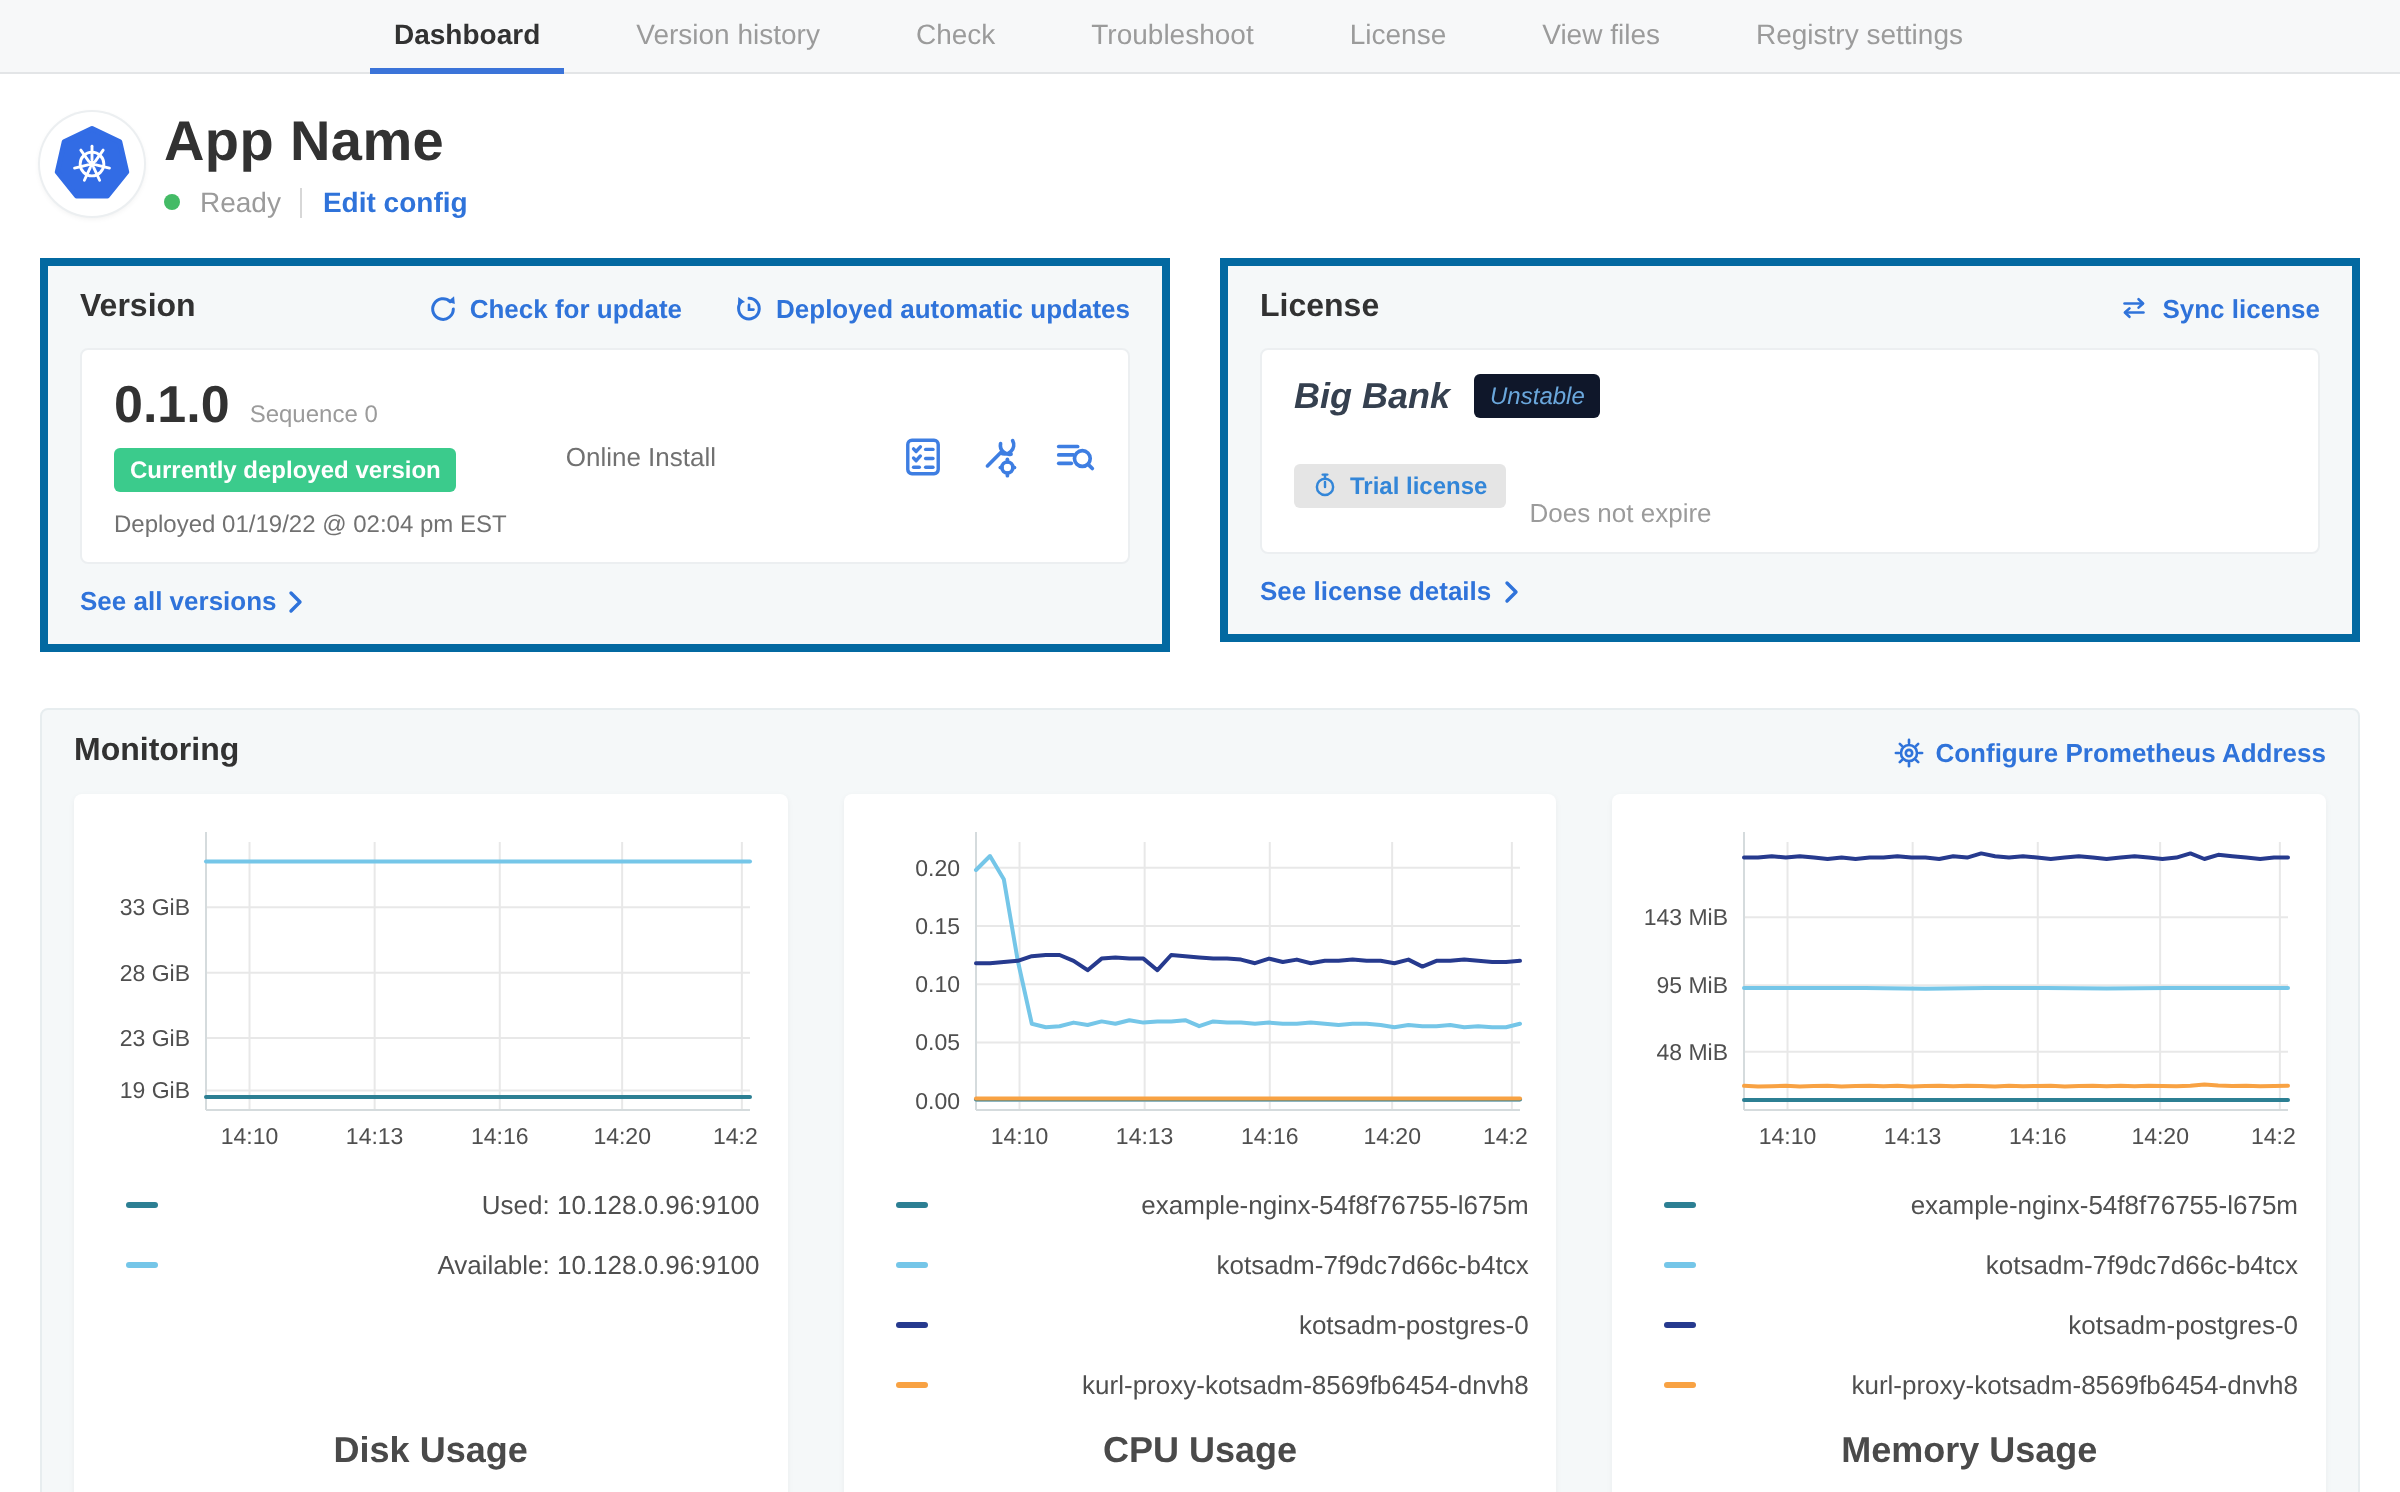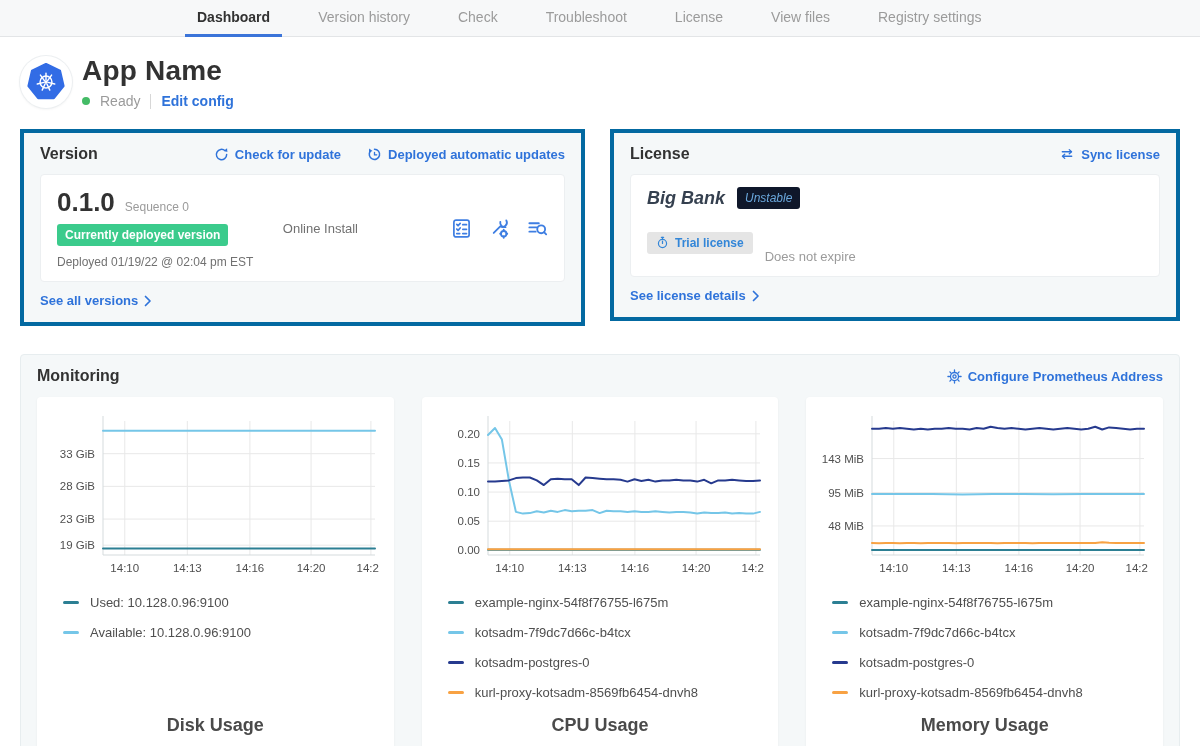--- a/index.html
+++ b/index.html
@@ -62,21 +62,21 @@
   
   .monitoring-card { margin:28px 20px 13px 20px; background:#f5f8f9; border:1px solid #e7edef;
                      border-radius:4px; padding:12px 16px 16px 16px; }
   .charts-row { display:flex; gap:28px; margin-top:12px; }
   .chart-card { background:#fff; border-radius:4px; flex:1 1 0; min-height:340px;
                 box-shadow:0 1px 3px rgba(0,0,0,.05); padding:14px 14px 16px 14px;
                 display:flex; flex-direction:column; }
   .chart-plot { overflow:hidden; }
   .chart-plot svg { display:block; }
   .chart-legend { margin-top:16px; padding-left:12px; }
-  .legend-item { display:flex; align-items:center; gap:11px; margin-bottom:15px; }
+  .legend-item { display:flex; align-items:center; gap:11px; margin-bottom:15px;justify-content:space-between; }
   .legend-swatch { width:16px; height:3px; border-radius:2px; display:inline-block; }
   .legend-label { font-size:13px; color:#4f4f4f; }
   .chart-title { margin-top:auto; text-align:center; font-size:18px; font-weight:700; color:#4a4a4a; padding-bottom:2px; }
 </style>
 </head>
 <body>
 
 <nav class="topnav" id="topnav">
     <div class="tab active">Dashboard</div>
     <div class="tab">Version history</div>

